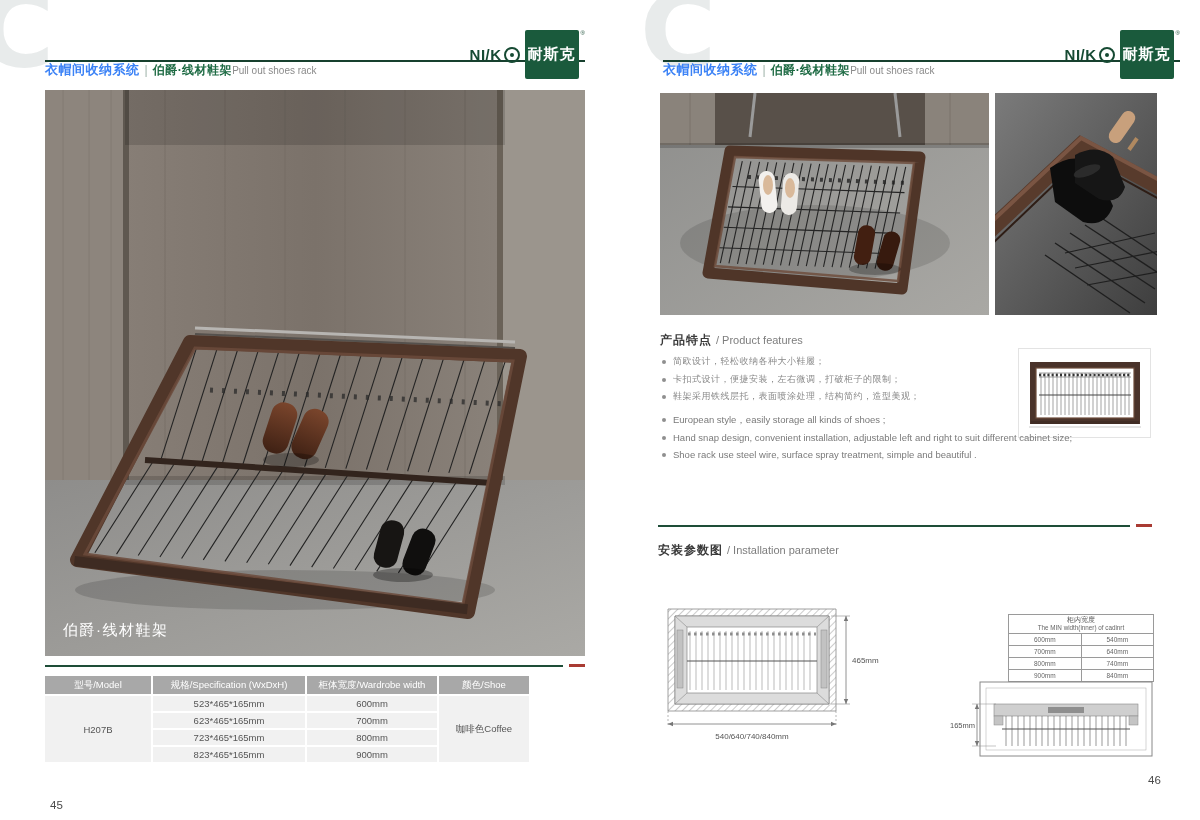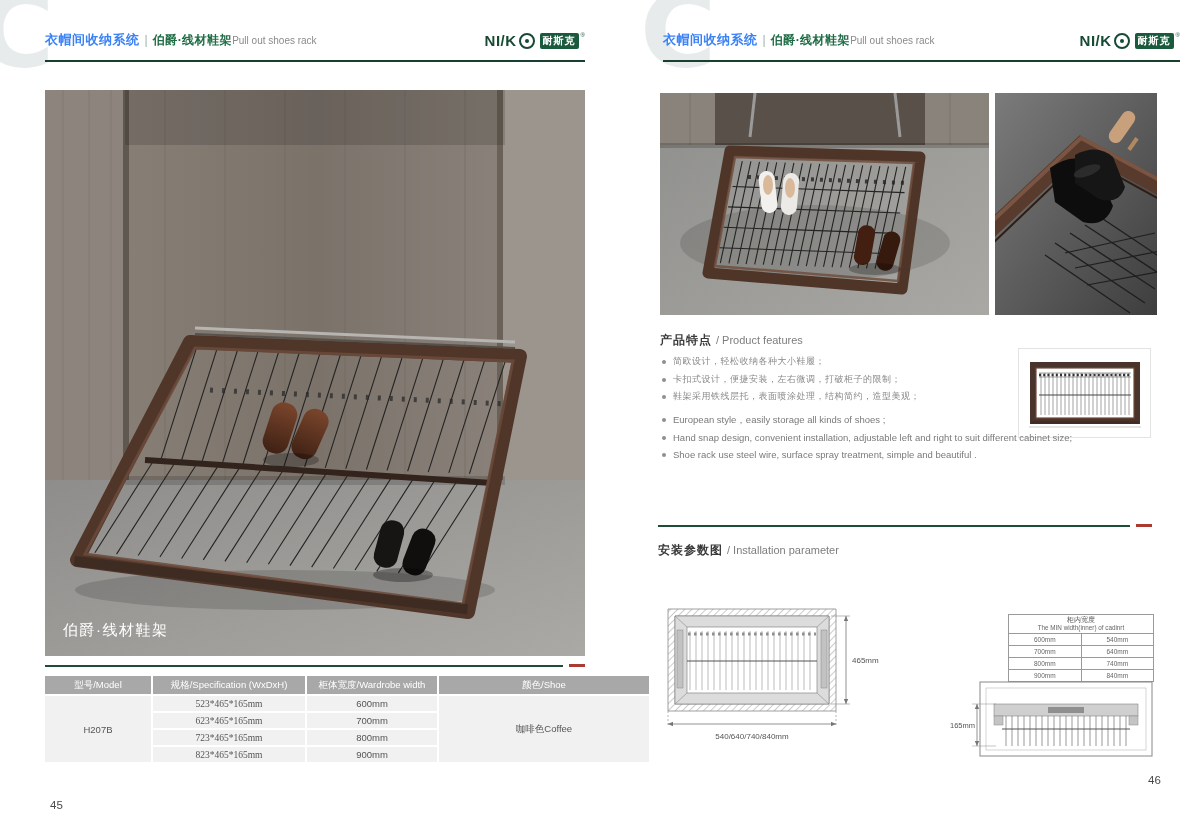--- a/index.html
+++ b/index.html
@@ -18,48 +18,48 @@
   .page.right .header{left:63px;width:517px;}
   .h-cat{font-size:13px;font-weight:bold;color:#3b82f6;letter-spacing:.5px;}
   .h-sep{font-size:12px;color:#9fb3a9;margin:0 5px;}
   .h-prod{font-size:12px;font-weight:bold;color:#1e6b44;letter-spacing:.5px;}
   .h-en{font-size:10px;color:#8a8a8a;margin-left:0;}
   .logo{display:flex;align-items:center;gap:2px;}
   .logo-nisk{font-size:15px;font-weight:800;color:#164a33;letter-spacing:.5px;}
   .logo-o{width:12px;height:12px;border:2.5px solid #164a33;border-radius:50%;
           display:inline-flex;align-items:center;justify-content:center;}
   .logo-o-dot{width:4px;height:4px;background:#164a33;border-radius:50%;}
-  .logo-box{background:#1a5a3c;color:#fff;font-size:10px;font-weight:bold;
-            padding:1px 3px;border-radius:2px;margin-left:3px;letter-spacing:1px;}
+  .logo-box{background:#1a5a3c;color:#fff;font-size:15px;font-weight:bold;
+            padding:15px 3px;border-radius:2px;margin-left:3px;letter-spacing:1px;}
   .logo-reg{font-size:6px;color:#164a33;align-self:flex-start;}
   .header-rule{position:absolute;top:60px;height:2px;background:#17402e;z-index:1;}
   .page.left .header-rule{left:45px;width:540px;}
   .page.right .header-rule{left:63px;width:517px;}
 
   .photo{position:absolute;overflow:hidden;}
   .photo svg{display:block;}
   .main-photo{left:45px;top:90px;width:540px;height:566px;}
   .photo-caption{position:absolute;left:18px;bottom:16px;color:#fff;font-size:15px;
                  letter-spacing:1.5px;font-weight:500;z-index:3;}
 
   .divider{position:absolute;display:flex;align-items:center;gap:6px;}
   .divider .g{flex:1;height:2px;background:#1e4d38;}
   .divider .r{width:16px;height:3px;background:#a93b33;}
   .page.left .divider{left:45px;top:664px;width:540px;}
   .page.right .divider{left:58px;top:524px;width:494px;}
 
-  .spec-table{position:absolute;left:45px;top:676px;width:604px;display:grid;
+  .spec-table{position:absolute;left:45px;top:676px;width:484px;display:grid;
               grid-template-columns:106px 152px 130px 1fr;
               grid-template-rows:18px 15px 15px 15px 15px;gap:2px;font-size:9.5px;}
   .spec-table .cell{display:flex;align-items:center;justify-content:center;}
   .spec-table .th{background:#a8a8a8;color:#ffffff;}
   .spec-table .td{background:#f1f1f1;color:#555;}
   .st-model{grid-area:2/1/6/2;} .st-color{grid-area:2/4/6/5;}
   .r2{grid-row:2;} .r3{grid-row:3;} .r4{grid-row:4;} .r5{grid-row:5;}
-  .c2{grid-column:2;font-family:Liberation Serif, serif;} .c3{grid-column:3;}
+  .c2{grid-column:2;} .c3{grid-column:3;}
 
   .page-num{position:absolute;top:774px;font-size:11.5px;color:#4a4a4a;}
   .page.left .page-num{left:50px;margin-top:25px;} .page.right .page-num{left:548px;}
 
   .photo-topleft{left:60px;top:93px;width:329px;height:222px;}
   .photo-topright{left:395px;top:93px;width:162px;height:222px;}
 
   .sec-head{position:absolute;z-index:2;}
   .sec-head .cn{font-size:12px;font-weight:bold;color:#3a3a3a;letter-spacing:1px;}
   .sec-head .en{font-size:11px;color:#7d7d7d;margin-left:4px;}

